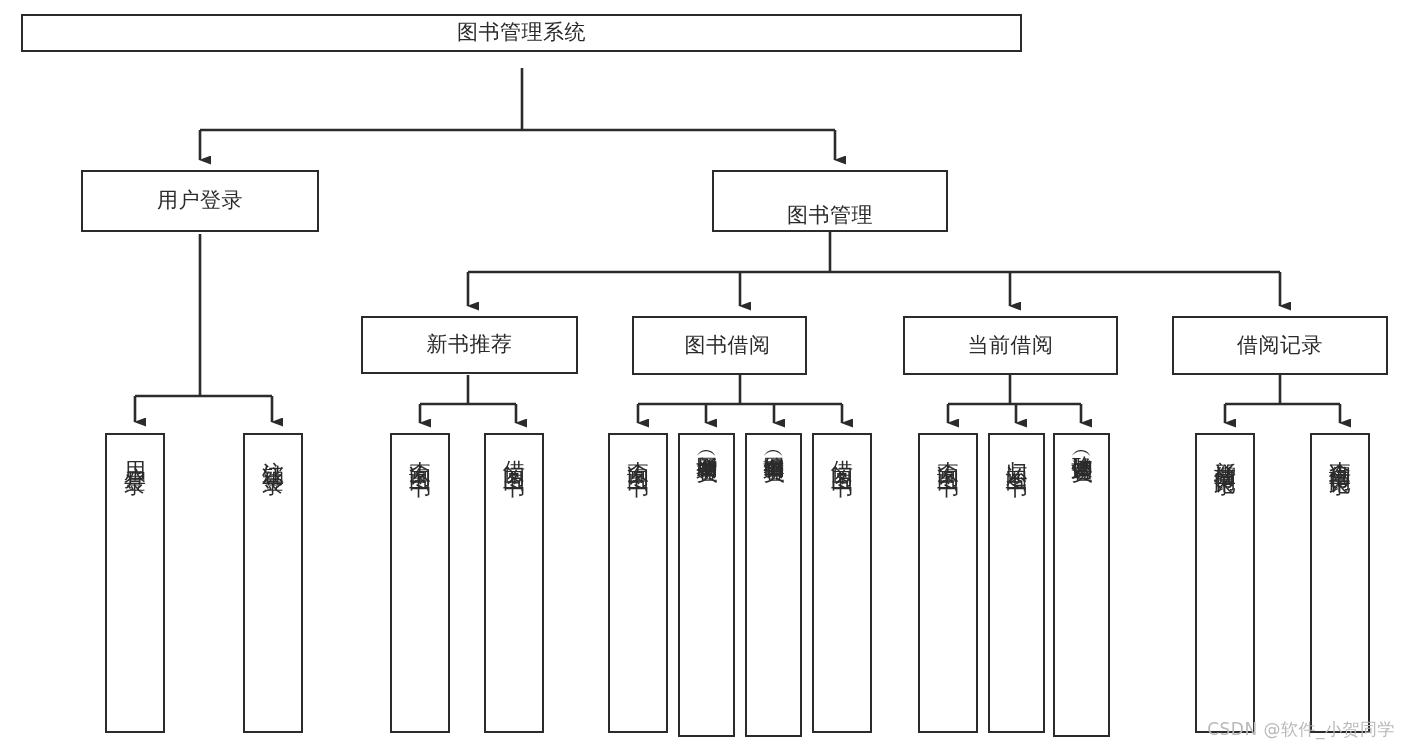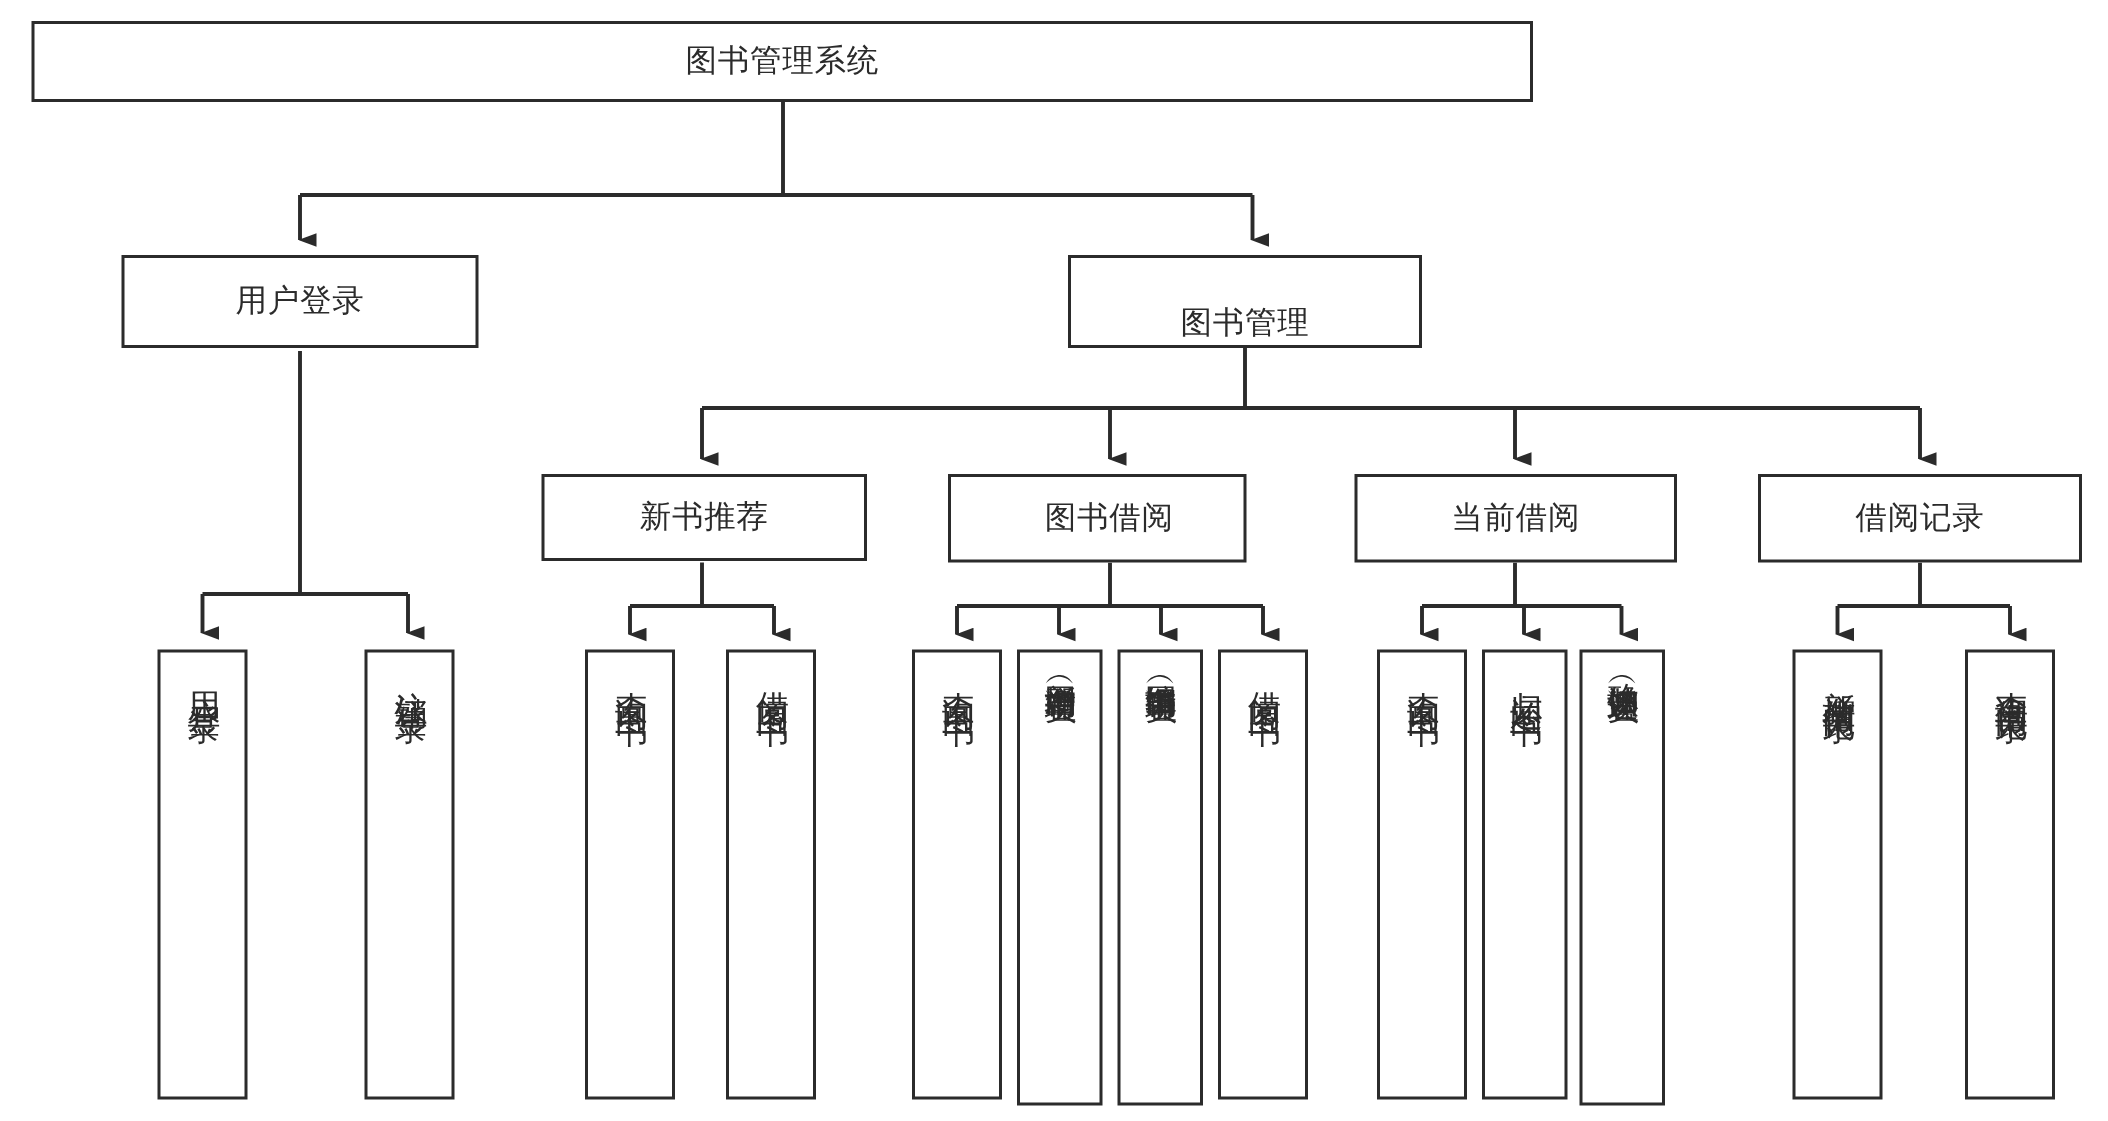--- a/index.html
+++ b/index.html
@@ -133,35 +133,35 @@
       <path d="M1016,404 L1016,423" marker-end="url(#arrowhead)"></path>
       <path d="M1081,404 L1081,423" marker-end="url(#arrowhead)"></path>
 
       <path d="M1280,375 L1280,404"></path>
       <path d="M1225,404 L1340,404"></path>
       <path d="M1225,404 L1225,423" marker-end="url(#arrowhead)"></path>
       <path d="M1340,404 L1340,423" marker-end="url(#arrowhead)"></path>
     </g>
   </svg>
 
-  <div class="node root horiz" style="left:21px; top:14px; width:1001px; height:54px;">
+  <div class="node root horiz" style="left:21px; top:14px; width:1001px; height:38px;">
     <span class="node-label">图书管理系统</span>
   </div>
 
   <div class="node horiz" style="left:81px; top:170px; width:238px; height:62px;">
     <span class="node-label">用户登录</span>
   </div>
   <div class="node horiz" style="left:712px; top:170px; width:236px; height:62px;align-items:flex-end;">
     <span class="node-label">图书管理</span>
   </div>
 
   <div class="node horiz" style="left:361px; top:316px; width:217px; height:58px;">
     <span class="node-label">新书推荐</span>
   </div>
-  <div class="node horiz" style="left:632px; top:316px; width:199px; height:59px;padding-left:16px;">
+  <div class="node horiz" style="left:632px; top:316px; width:175px; height:59px;padding-left:16px;">
     <span class="node-label">图书借阅</span>
   </div>
   <div class="node horiz" style="left:903px; top:316px; width:215px; height:59px;align-items:center;">
     <span class="node-label">当前借阅</span>
   </div>
   <div class="node horiz" style="left:1172px; top:316px; width:216px; height:59px;justify-content:center;">
     <span class="node-label">借阅记录</span>
   </div>
 
   <div class="node vert" style="left:105px; top:433px; width:60px; height:300px;">
@@ -201,14 +201,15 @@
     <span class="node-label">确认归还（管理员）</span>
   </div>
 
   <div class="node vert mid-text" style="left:1195px; top:433px; width:60px; height:300px;">
     <span class="node-label">新增借阅记录</span>
   </div>
   <div class="node vert mid-text" style="left:1310px; top:433px; width:60px; height:300px;">
     <span class="node-label">查询借阅记录</span>
   </div>
 
+  <div id="watermark">CSDN @软件_小贺同学</div>
 
 </div>
 
 </body></html>

